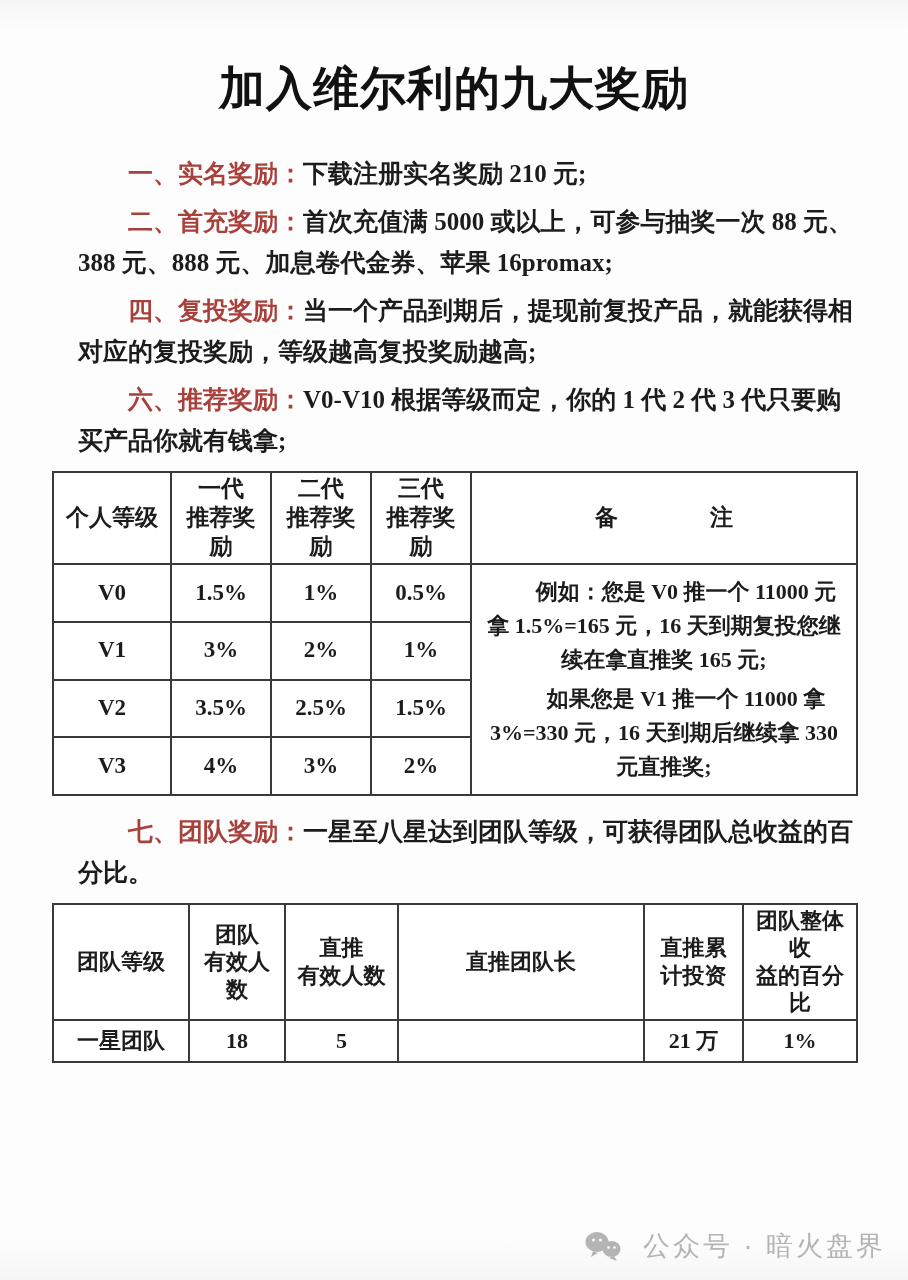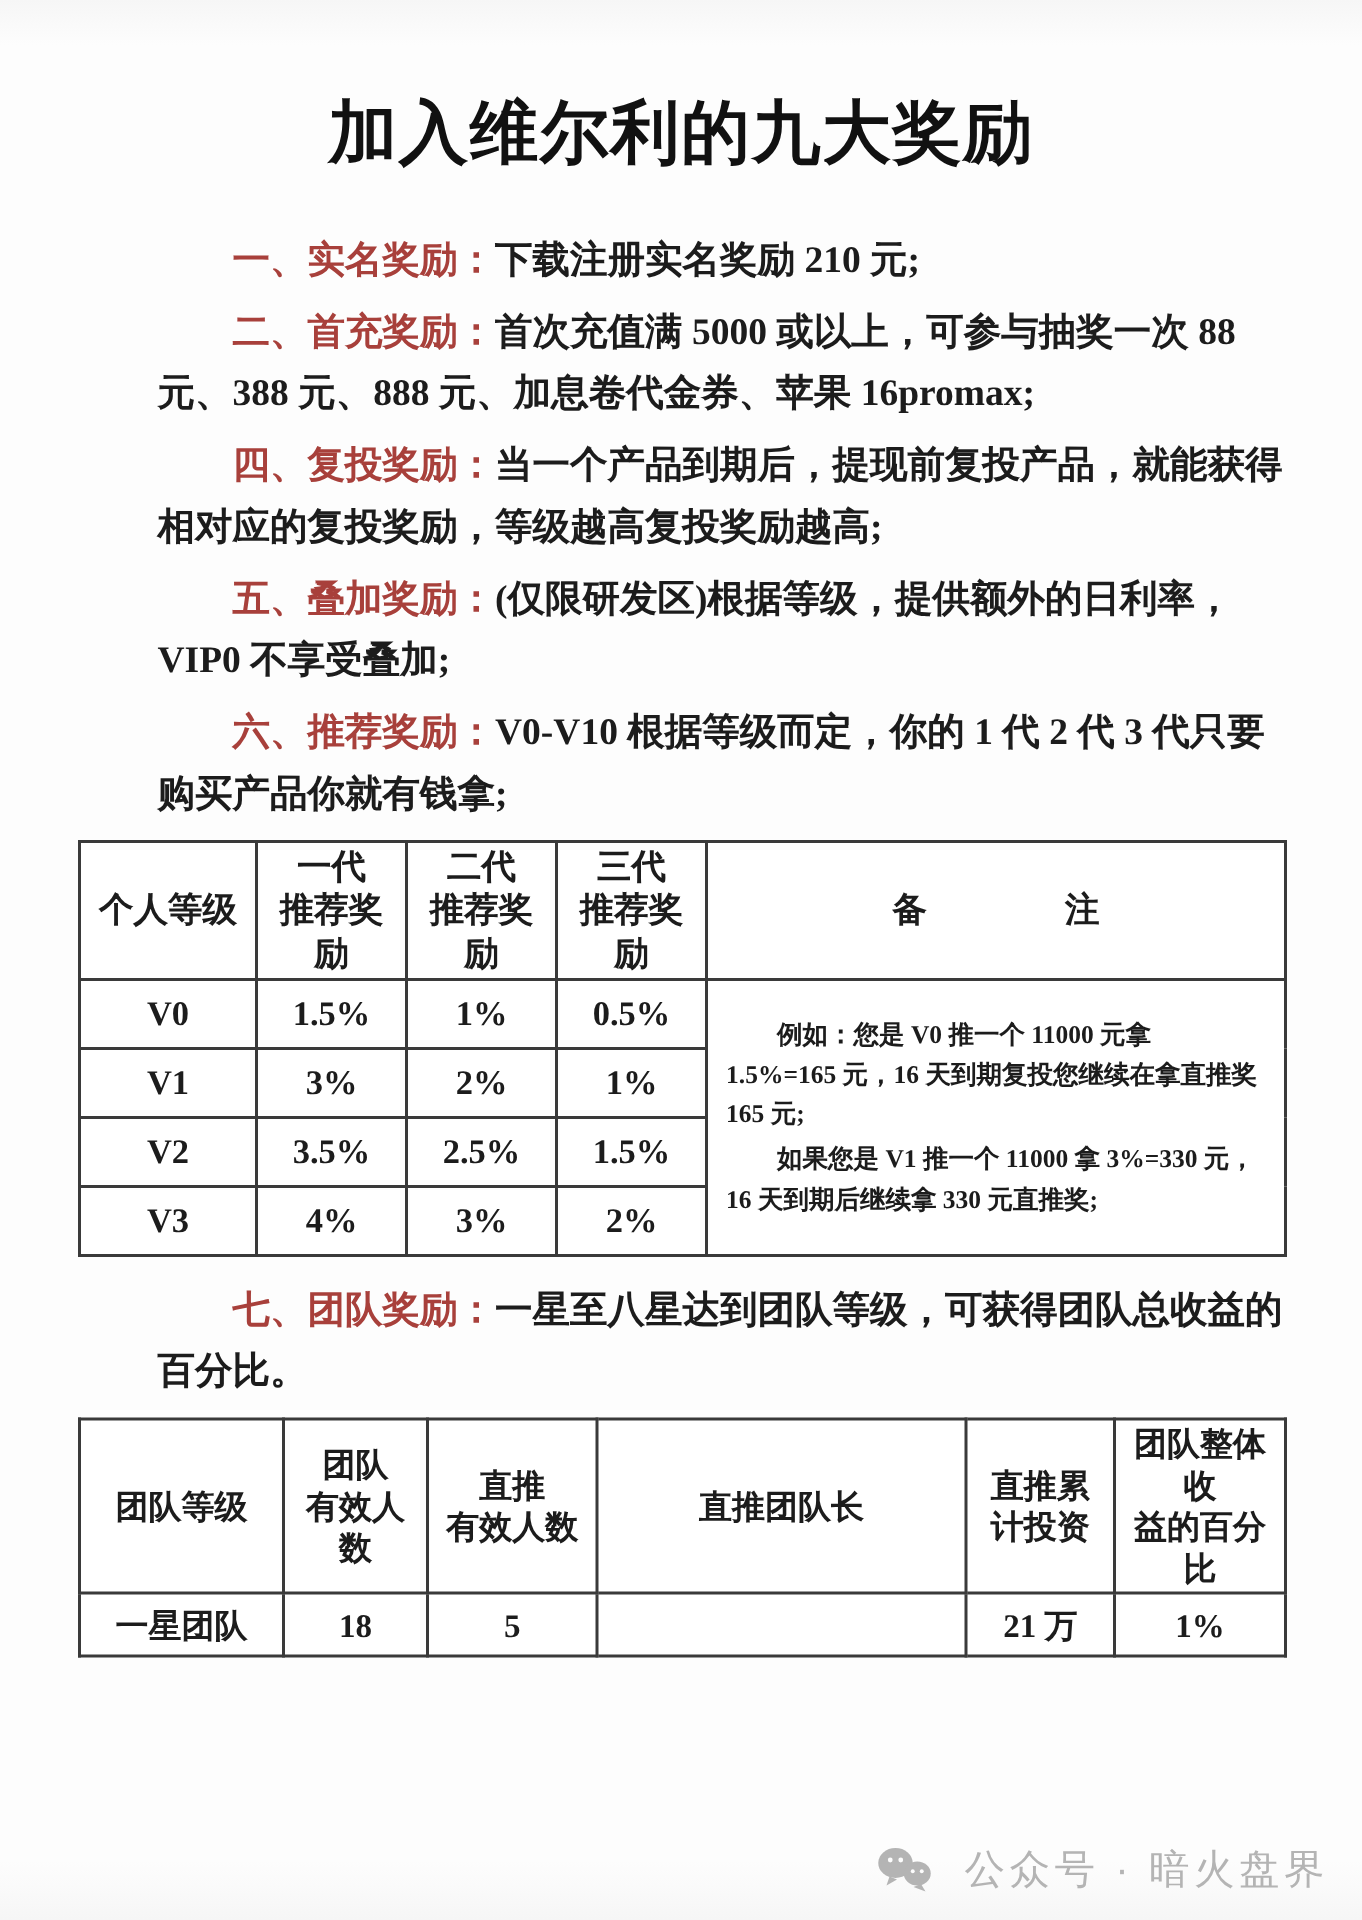--- a/index.html
+++ b/index.html
@@ -18,21 +18,21 @@
     font-weight:700;
   }
   .title{
     text-align:center;
     font-size:46px;
     letter-spacing:1px;
     padding-top:58px;
     color:#111;
   }
   .content{
-    padding:26px 46px 0 105px;
+    padding:26px 46px 0 78px;
     font-size:25px;
     line-height:41px;
   }
   .item{
     text-indent:50px;
     margin:7px 0;
   }
   .red{ color:#a8403b; }
   .reward-table{
     border-collapse:collapse;
@@ -47,23 +47,23 @@
     vertical-align:middle;
     padding:2px 4px;
     font-size:23px;
     line-height:1.25;
     white-space:pre-line;
   }
   .reward-table th{ font-weight:700; }
   #referral-table th{ height:58px;text-align:center; }
   #referral-table td{ height:40px;border-radius:16px; }
   #referral-table td.remark-cell{
-    text-align:left;
+    text-align:center;
     padding:6px 12px;
-    font-size:17px;
+    font-size:22px;
     line-height:1.55;
     white-space:normal;
   }
   .remark-cell p{ margin:4px 0; text-indent:2em; }
   #team-table th{ height:56px; font-size:22px; }
   #team-table td{ height:36px; font-size:22px; }
   .footer{
     position:absolute;
     right:22px;
     bottom:16px;
@@ -82,21 +82,20 @@
 <body>
 
 <div class="page">
 
   <div class="title">加入维尔利的九大奖励</div>
 
   <div class="content">
     <div class="item"><span class="red">一、</span><span class="red">实名奖励：</span><span>下载注册实名奖励 210 元;</span></div>
     <div class="item"><span class="red">二、</span><span class="red">首充奖励：</span><span>首次充值满 5000 或以上，可参与抽奖一次 88 元、388 元、888 元、加息卷代金券、苹果 16promax;</span></div>
     <div class="item"><span class="red">四、</span><span class="red">复投奖励：</span><span>当一个产品到期后，提现前复投产品，就能获得相对应的复投奖励，等级越高复投奖励越高;</span></div>
-    <div class="item"><span class="red">五、</span><span class="red">叠加奖励：</span><span>(仅限研发区)根据等级，提供额外的日利率，VIP0 不享受叠加;</span></div>
     <div class="item"><span class="red">六、</span><span class="red">推荐奖励：</span><span>V0-V10 根据等级而定，你的 1 代 2 代 3 代只要购买产品你就有钱拿;</span></div>
   </div>
 
   <table class="reward-table" id="referral-table">
     <colgroup>
       <col style="width:118px">
         <col style="width:100px">
         <col style="width:100px">
         <col style="width:100px">
         <col>

